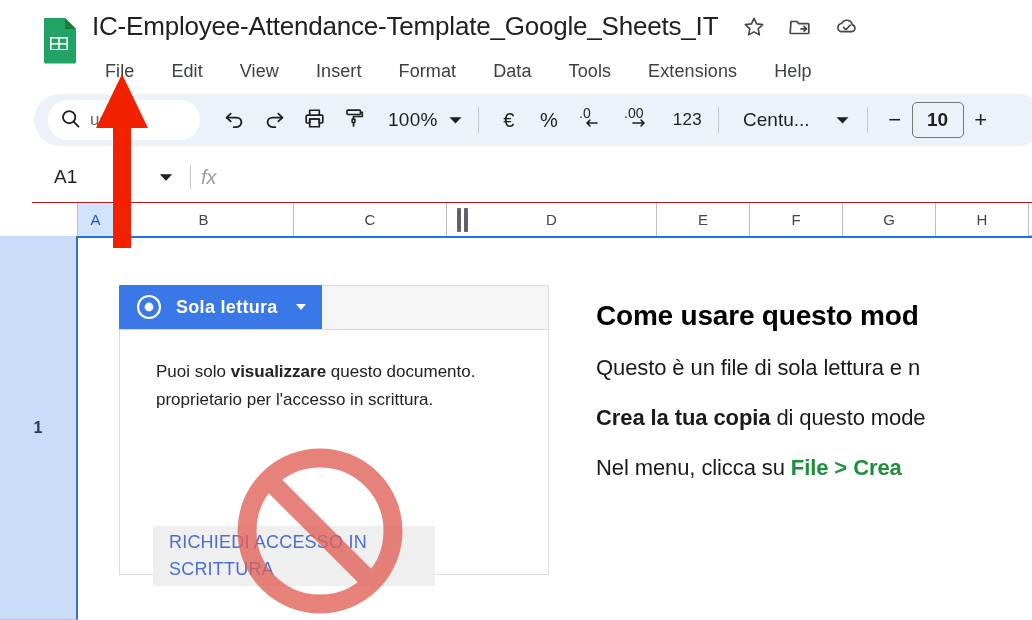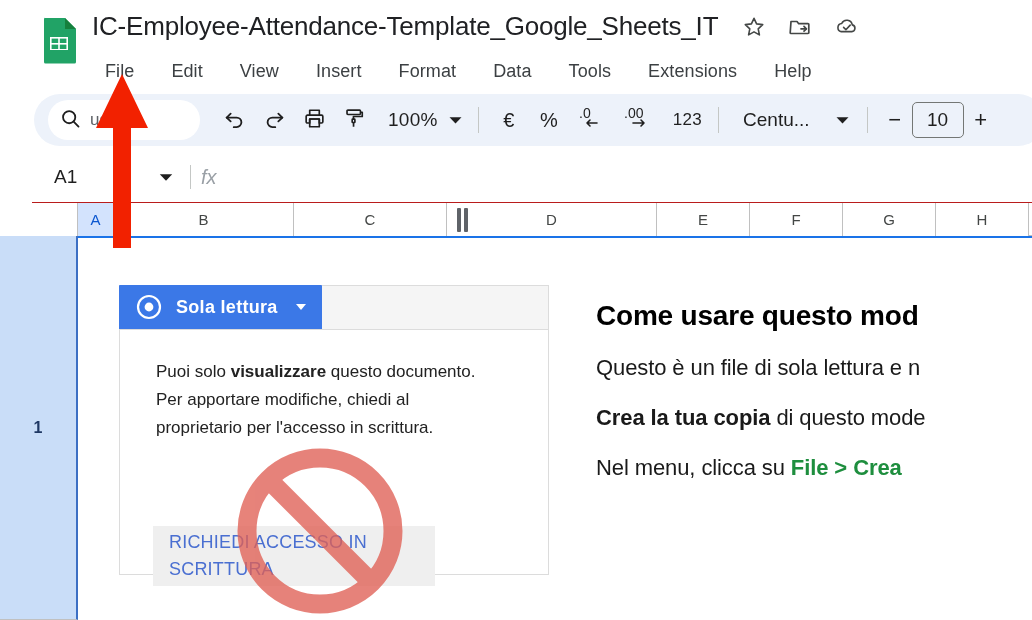--- a/index.html
+++ b/index.html
@@ -135,21 +135,21 @@
     font-size: 19px; color: #1f1f1f;
     white-space: nowrap;
   }
   .fontsize-box {
     width: 52px; height: 36px;
     border: 1px solid #747775;
     border-radius: 5px;
     background: transparent;
     display: flex; align-items: center; justify-content: center;
     font-size: 19px; color: #1f1f1f;
-    flex: none; cursor: text;
+    flex: none; cursor: text; font-weight: bold;
   }
   .pm-btn {
     width: 34px; height: 36px;
     display: flex; align-items: center; justify-content: center;
     border-radius: 50%; cursor: pointer; flex: none;
     font-size: 22px; color: #1f1f1f; line-height: 1;
   }
 
   
   .formulabar {
@@ -595,21 +595,20 @@
           <circle cx="13" cy="13" r="4.4" fill="#ffffff"></circle>
         </svg>
       </span>
       <span class="lbl">Sola lettura</span>
       <span class="caret"></span>
     </div>
 
     <div class="ro-body">
       <div class="ro-text">
         <div><span>Puoi solo </span><b>visualizzare</b><span> questo documento.</span></div>
-        <div>Per apportare modifiche, chiedi al</div>
         <div>proprietario per l'accesso in scrittura.</div>
       </div>
 
       <div class="ro-button">
         <span>RICHIEDI ACCESSO IN</span>
         <span>SCRITTURA</span>
       </div>
     </div>
   </div>
 

